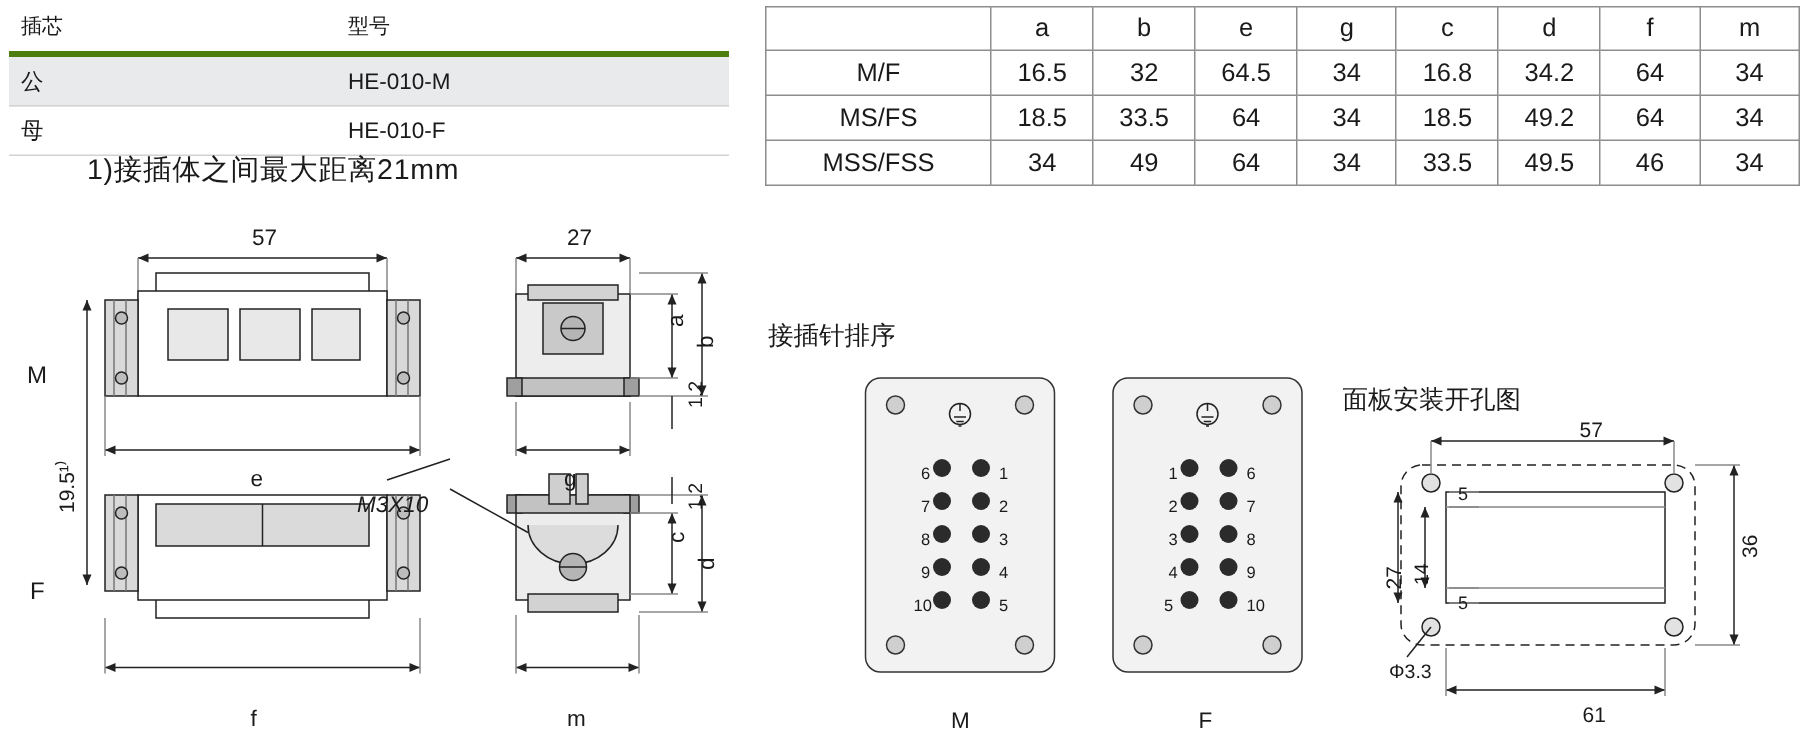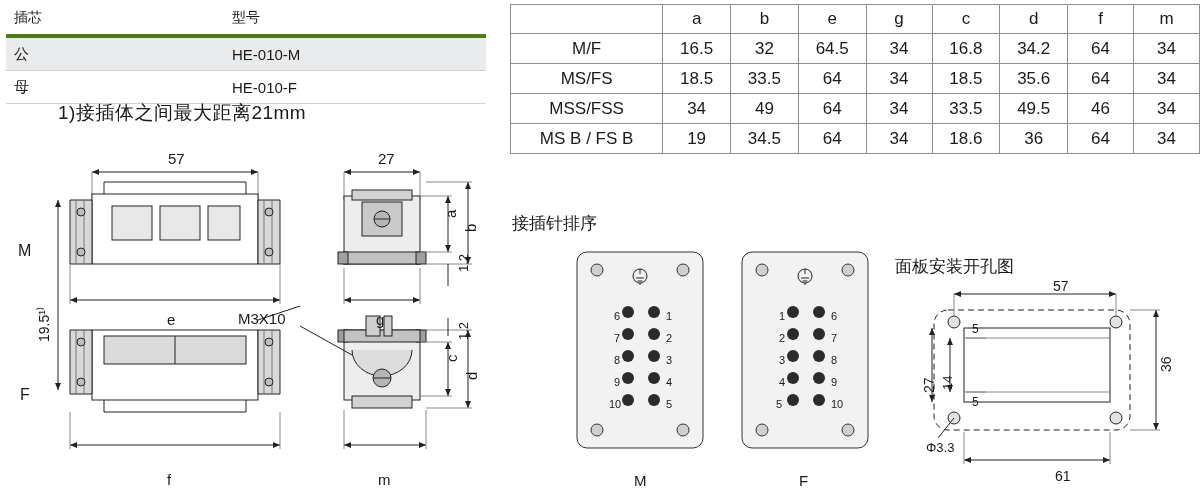--- a/index.html
+++ b/index.html
@@ -98,44 +98,33 @@
         <td class="val">64</td>
         <td class="val">34</td>
       </tr>
       <tr>
         <td class="lbl">MS/FS</td>
         <td class="val">18.5</td>
         <td class="val">33.5</td>
         <td class="val">64</td>
         <td class="val">34</td>
         <td class="val">18.5</td>
-        <td class="val">35.6</td>
+        <td class="val">49.2</td>
         <td class="val">64</td>
         <td class="val">34</td>
       </tr>
       <tr>
         <td class="lbl">MSS/FSS</td>
         <td class="val">34</td>
         <td class="val">49</td>
         <td class="val">64</td>
         <td class="val">34</td>
         <td class="val">33.5</td>
         <td class="val">49.5</td>
         <td class="val">46</td>
-        <td class="val">34</td>
-      </tr>
-      <tr>
-        <td class="lbl">MS B / FS B</td>
-        <td class="val">19</td>
-        <td class="val">34.5</td>
-        <td class="val">64</td>
-        <td class="val">34</td>
-        <td class="val">18.6</td>
-        <td class="val">36</td>
-        <td class="val">64</td>
         <td class="val">34</td>
       </tr>
     </tbody>
       </table>
   </div>
 
   <div class="sub-title" style="left:512px;top:212px;">接插针排序</div>
   <div class="sub-title" style="left:895px;top:255px;">面板安装开孔图</div>
 
   <div class="draw" style="left:0px;top:140px;">
@@ -270,21 +259,21 @@
   <div style="position:absolute;left:167px;top:471px;font-size:15px;">f</div>
   <div style="position:absolute;left:376px;top:311px;font-size:15px;">g</div>
   <div style="position:absolute;left:378px;top:471px;font-size:15px;">m</div>
   <div style="position:absolute;left:442px;top:218px;font-size:15px;transform:rotate(-90deg);transform-origin:left top;">a</div>
   <div style="position:absolute;left:462px;top:232px;font-size:15px;transform:rotate(-90deg);transform-origin:left top;">b</div>
   <div style="position:absolute;left:443px;top:362px;font-size:15px;transform:rotate(-90deg);transform-origin:left top;">c</div>
   <div style="position:absolute;left:463px;top:380px;font-size:15px;transform:rotate(-90deg);transform-origin:left top;">d</div>
   <div style="position:absolute;left:456px;top:272px;font-size:13px;transform:rotate(-90deg);transform-origin:left top;">1.2</div>
   <div style="position:absolute;left:456px;top:340px;font-size:13px;transform:rotate(-90deg);transform-origin:left top;">1.2</div>
   <div style="position:absolute;left:34px;top:342px;font-size:14px;transform:rotate(-90deg);transform-origin:left top;white-space:nowrap;">19.5¹⁾</div>
-  <div style="position:absolute;left:238px;top:310px;font-size:15px;">M3X10</div>
+  <div style="position:absolute;left:238px;top:328px;font-size:15px;font-style:italic;">M3X10</div>
 
   <div class="draw" style="left:575px;top:250px;">
     <svg width="130" height="210" viewBox="0 0 130 210">
       <rect x="2" y="2" width="126" height="196" rx="10" fill="#f2f2f2" stroke="#333"></rect>
       <circle cx="22" cy="20" r="6" fill="#cfcfcf" stroke="#333"></circle>
       <circle cx="108" cy="20" r="6" fill="#cfcfcf" stroke="#333"></circle>
       <circle cx="22" cy="180" r="6" fill="#cfcfcf" stroke="#333"></circle>
       <circle cx="108" cy="180" r="6" fill="#cfcfcf" stroke="#333"></circle>
       <g stroke="#222" fill="none">
           <circle cx="65" cy="26" r="7"></circle>

